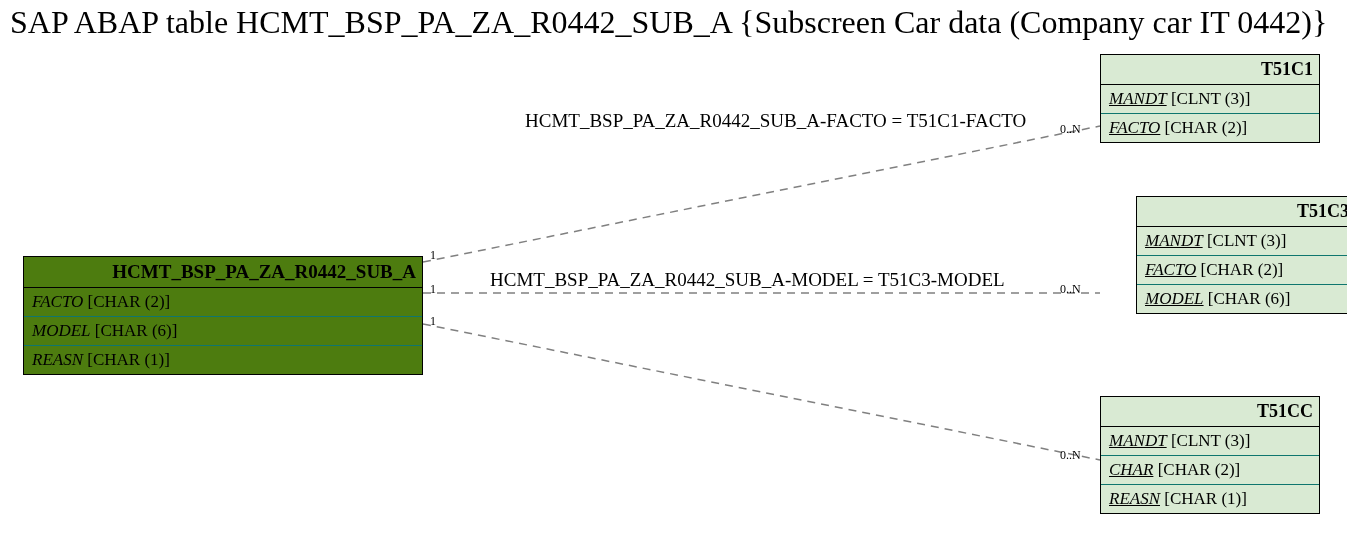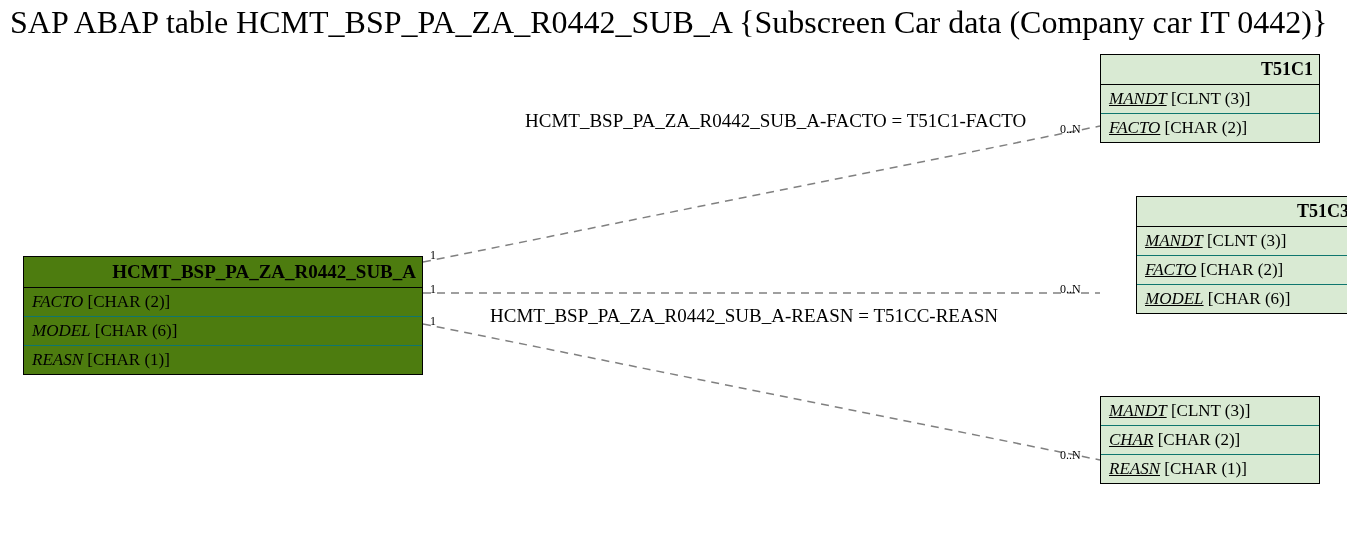--- a/index.html
+++ b/index.html
@@ -119,36 +119,37 @@
       <span class="fname">FACTO</span>
       <span>[CHAR (2)]</span>
     </div>
     <div class="row">
       <span class="fname">MODEL</span>
       <span>[CHAR (6)]</span>
     </div>
   </div>
 
   <div class="entity e-t51cc">
+    <div class="header">T51CC</div>
     <div class="row">
       <span class="fname">MANDT</span>
       <span>[CLNT (3)]</span>
     </div>
     <div class="row">
       <span class="fname">CHAR</span>
       <span>[CHAR (2)]</span>
     </div>
     <div class="row">
       <span class="fname">REASN</span>
       <span>[CHAR (1)]</span>
     </div>
   </div>
 
   <div class="rel-label" style="left:496px; top:110px;margin-left:29px;">HCMT_BSP_PA_ZA_R0442_SUB_A-FACTO = T51C1-FACTO</div>
-  <div class="rel-label" style="left:490px; top:305px;">HCMT_BSP_PA_ZA_R0442_SUB_A-REASN = T51CC-REASN</div>
+  <div class="rel-label" style="left:490px; top:269px;">HCMT_BSP_PA_ZA_R0442_SUB_A-MODEL = T51C3-MODEL</div>
 
   <div class="card" style="left:430px; top:248px;">1</div>
   <div class="card" style="left:430px; top:282px;">1</div>
   <div class="card" style="left:430px; top:314px;">1</div>
 
   <div class="card" style="left:1060px; top:122px;">0..N</div>
   <div class="card" style="left:1060px; top:282px;">0..N</div>
   <div class="card" style="left:1060px; top:448px;">0..N</div>
 
 </div>

